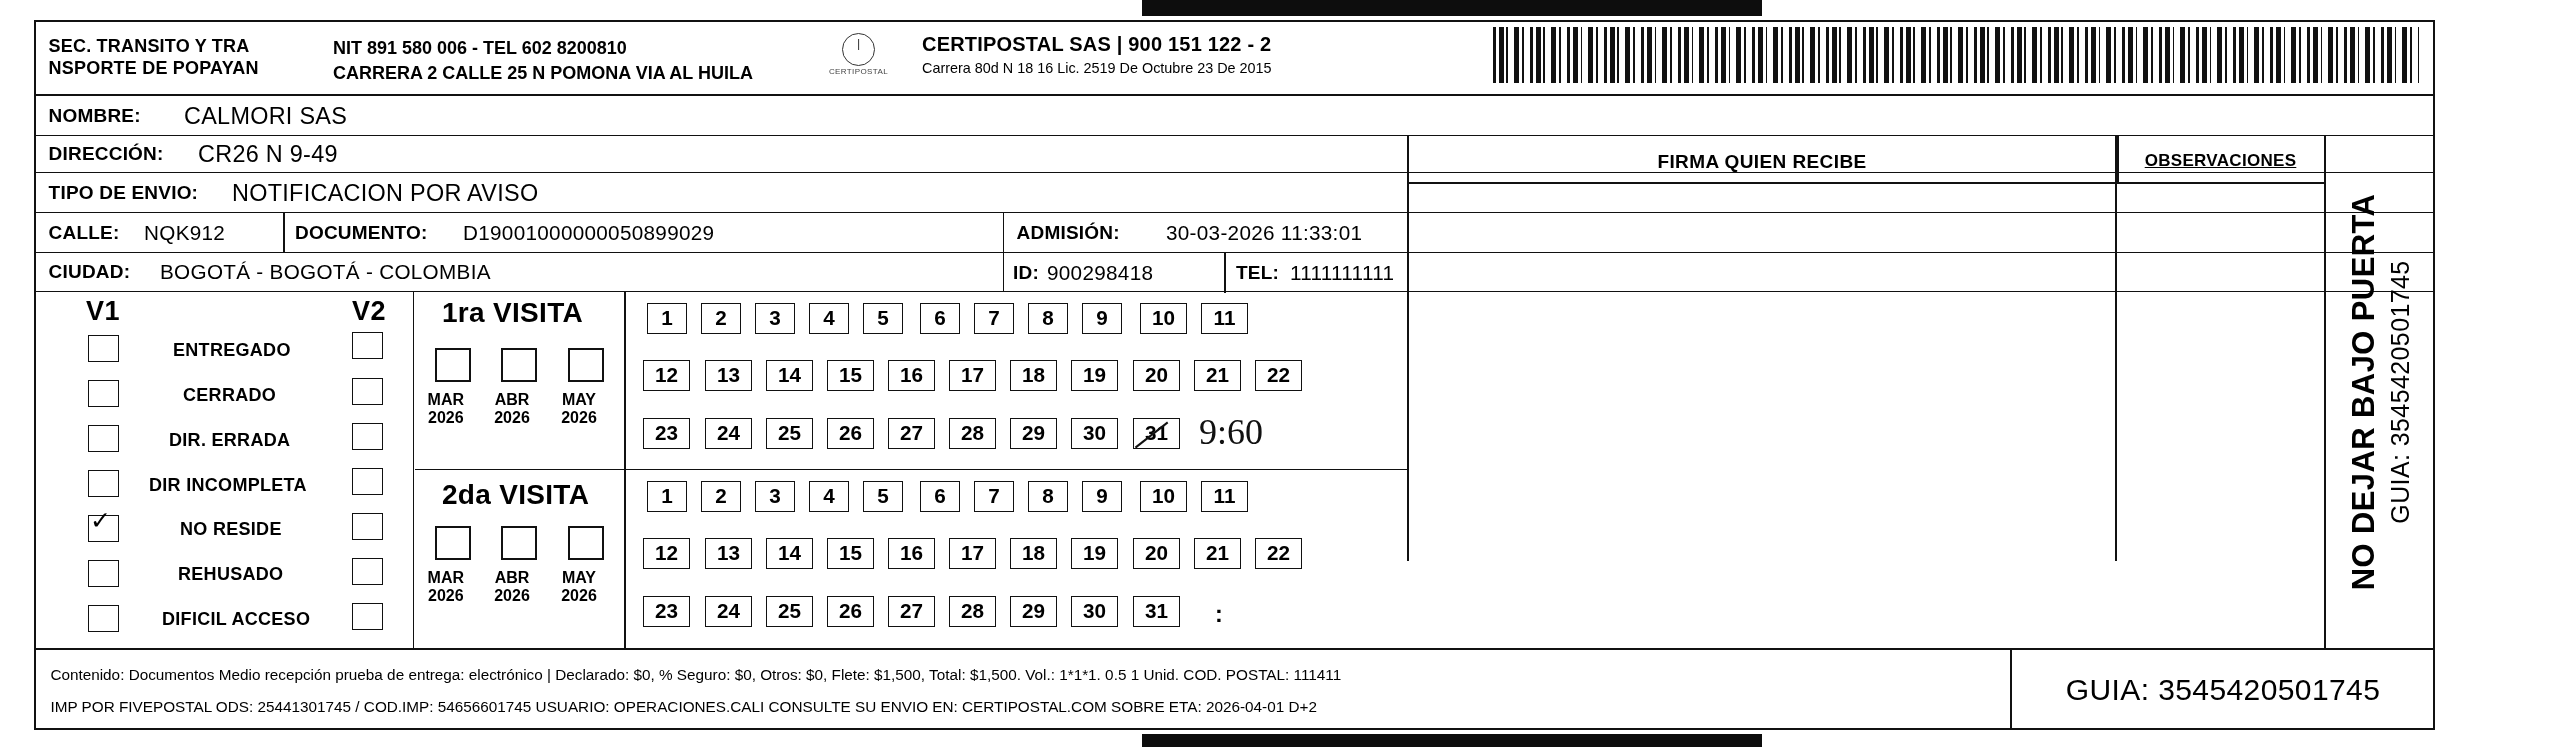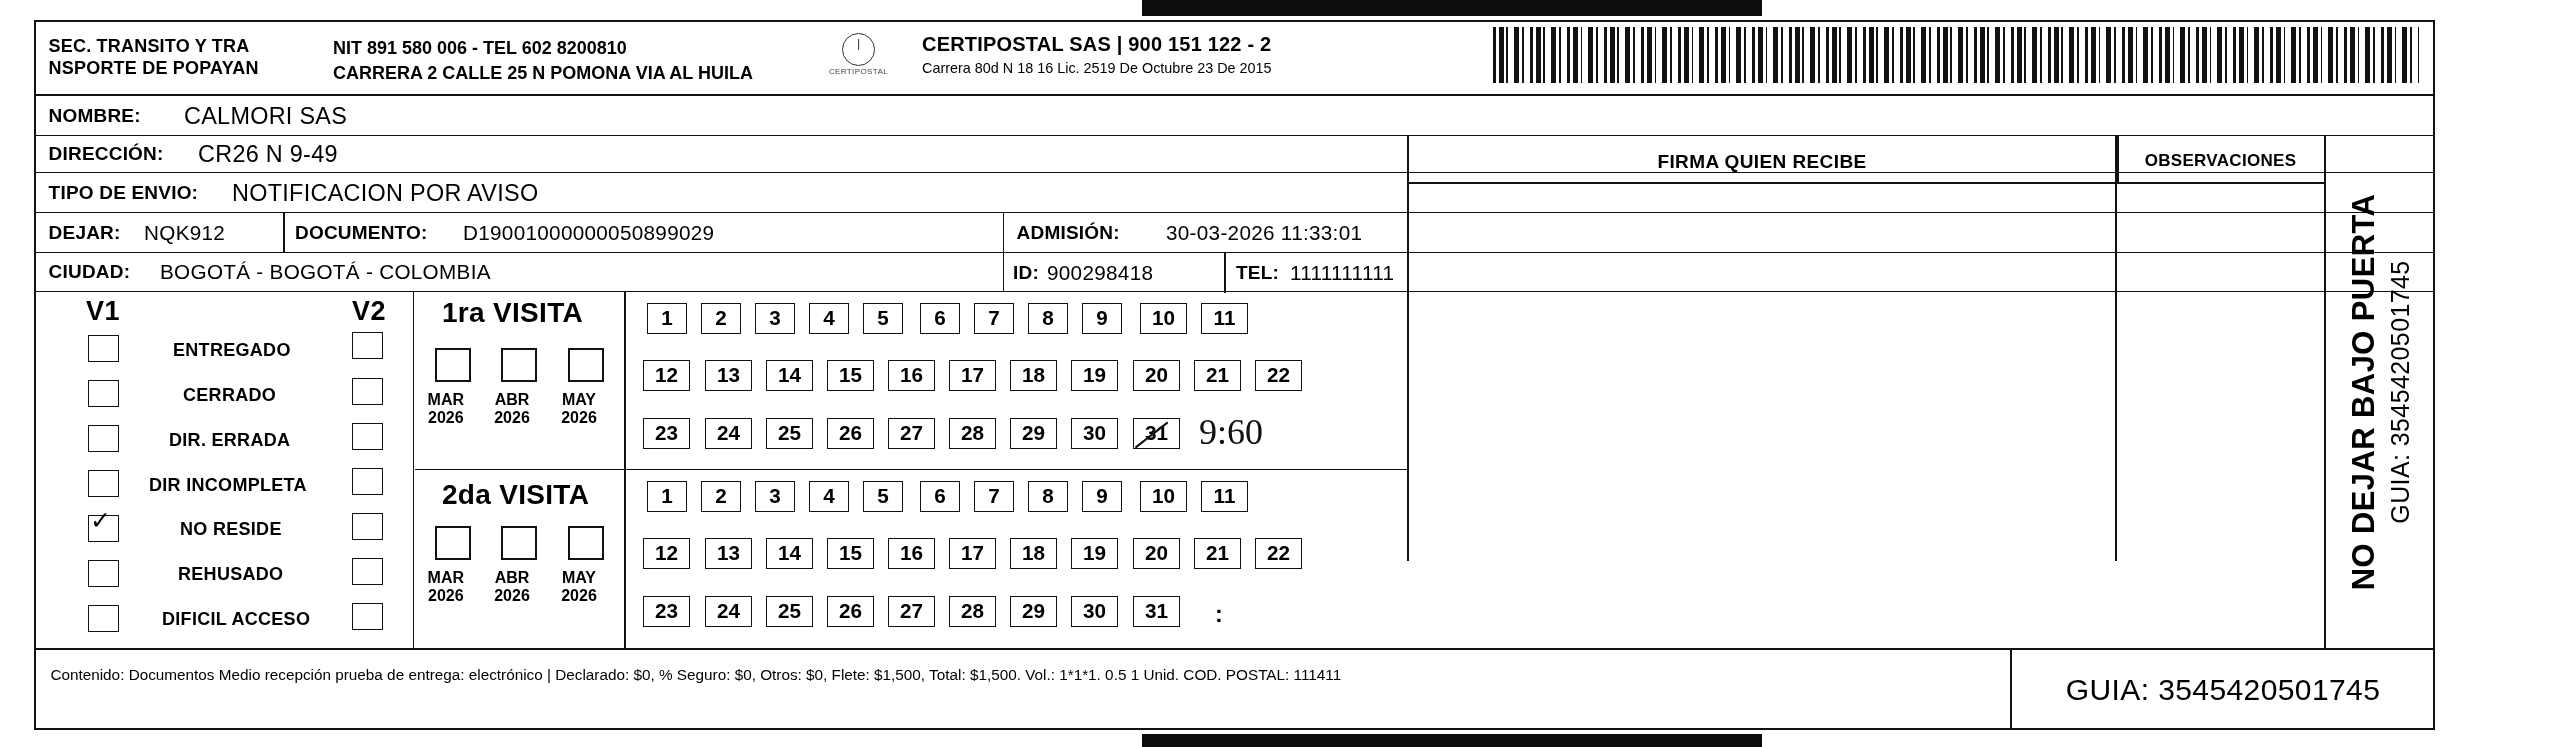--- a/index.html
+++ b/index.html
@@ -190,20 +190,21 @@
     padding-top: 16px;
     letter-spacing: 0.4px;
   }
   .obs-box {
     position: absolute;
     left: 2081px;
     top: 113px;
     width: 207px;
     height: 513px;
     box-sizing: border-box;
+    text-decoration: underline;
   }
   .obs-title {
     text-align: center;
     font-size: 17px;
     font-weight: bold;
     padding-top: 16px;
     letter-spacing: 0.3px;
   }
   .hr-under-firma {
     position: absolute;
@@ -437,21 +438,21 @@
       <span class="cellpad field-label" style="left:12.6px;">DIRECCIÓN:</span>
       <span class="cellpad field-value" style="left:162px;">CR26 N 9-49</span>
     </div>
 
     <div class="rowline" id="row-tipo">
       <span class="cellpad field-label" style="left:12.6px;">TIPO DE ENVIO:</span>
       <span class="cellpad field-value" style="left:196px;">NOTIFICACION POR AVISO</span>
     </div>
 
     <div class="rowline" id="row-placa">
-      <span class="cellpad field-label" style="left:12.6px;">DEJAR:</span>
+      <span class="cellpad field-label" style="left:12.6px;">CALLE:</span>
       <span class="cellpad field-value small" style="left:108px;">NQK912</span>
       <div class="vsep" style="left:247px; top:0; height:40px;"></div>
       <span class="cellpad field-label" style="left:259px;">DOCUMENTO:</span>
       <span class="cellpad field-value small" style="left:427px;">D19001000000050899029</span>
     </div>
 
     <div class="rowline" id="row-ciudad">
       <span class="cellpad field-label" style="left:12.6px;">CIUDAD:</span>
       <span class="cellpad field-value small" style="left:124px;">BOGOTÁ - BOGOTÁ - COLOMBIA</span>
     </div>
@@ -632,20 +633,21 @@
       <div class="day wide" style="left:473px; top:126px;">27</div>
       <div class="day wide" style="left:534px; top:126px;">28</div>
       <div class="day wide" style="left:595px; top:126px;">29</div>
       <div class="day wide" style="left:656px; top:126px;">30</div>
       <div class="day wide" style="left:718px; top:126px;">31</div>
       <div class="colon" style="left:800px; top:131px;">:</div>
     </div>
 
     <div class="footer">
       <div class="footer-text" style="top:12.6px;">Contenido: Documentos Medio recepción prueba de entrega: electrónico | Declarado: $0, % Seguro: $0, Otros: $0, Flete: $1,500, Total: $1,500. Vol.: 1*1*1. 0.5  1 Unid. COD. POSTAL: 111411</div>
+      <div class="footer-text" style="top:45px;">IMP POR FIVEPOSTAL ODS: 25441301745 / COD.IMP: 54656601745 USUARIO: OPERACIONES.CALI CONSULTE SU ENVIO EN: CERTIPOSTAL.COM SOBRE ETA: 2026-04-01 D+2</div>
       <div class="guia-box">
         <span class="guia-text">GUIA: 3545420501745</span>
       </div>
     </div>
 
   </div>
 </div>
 
 
 </body></html>

